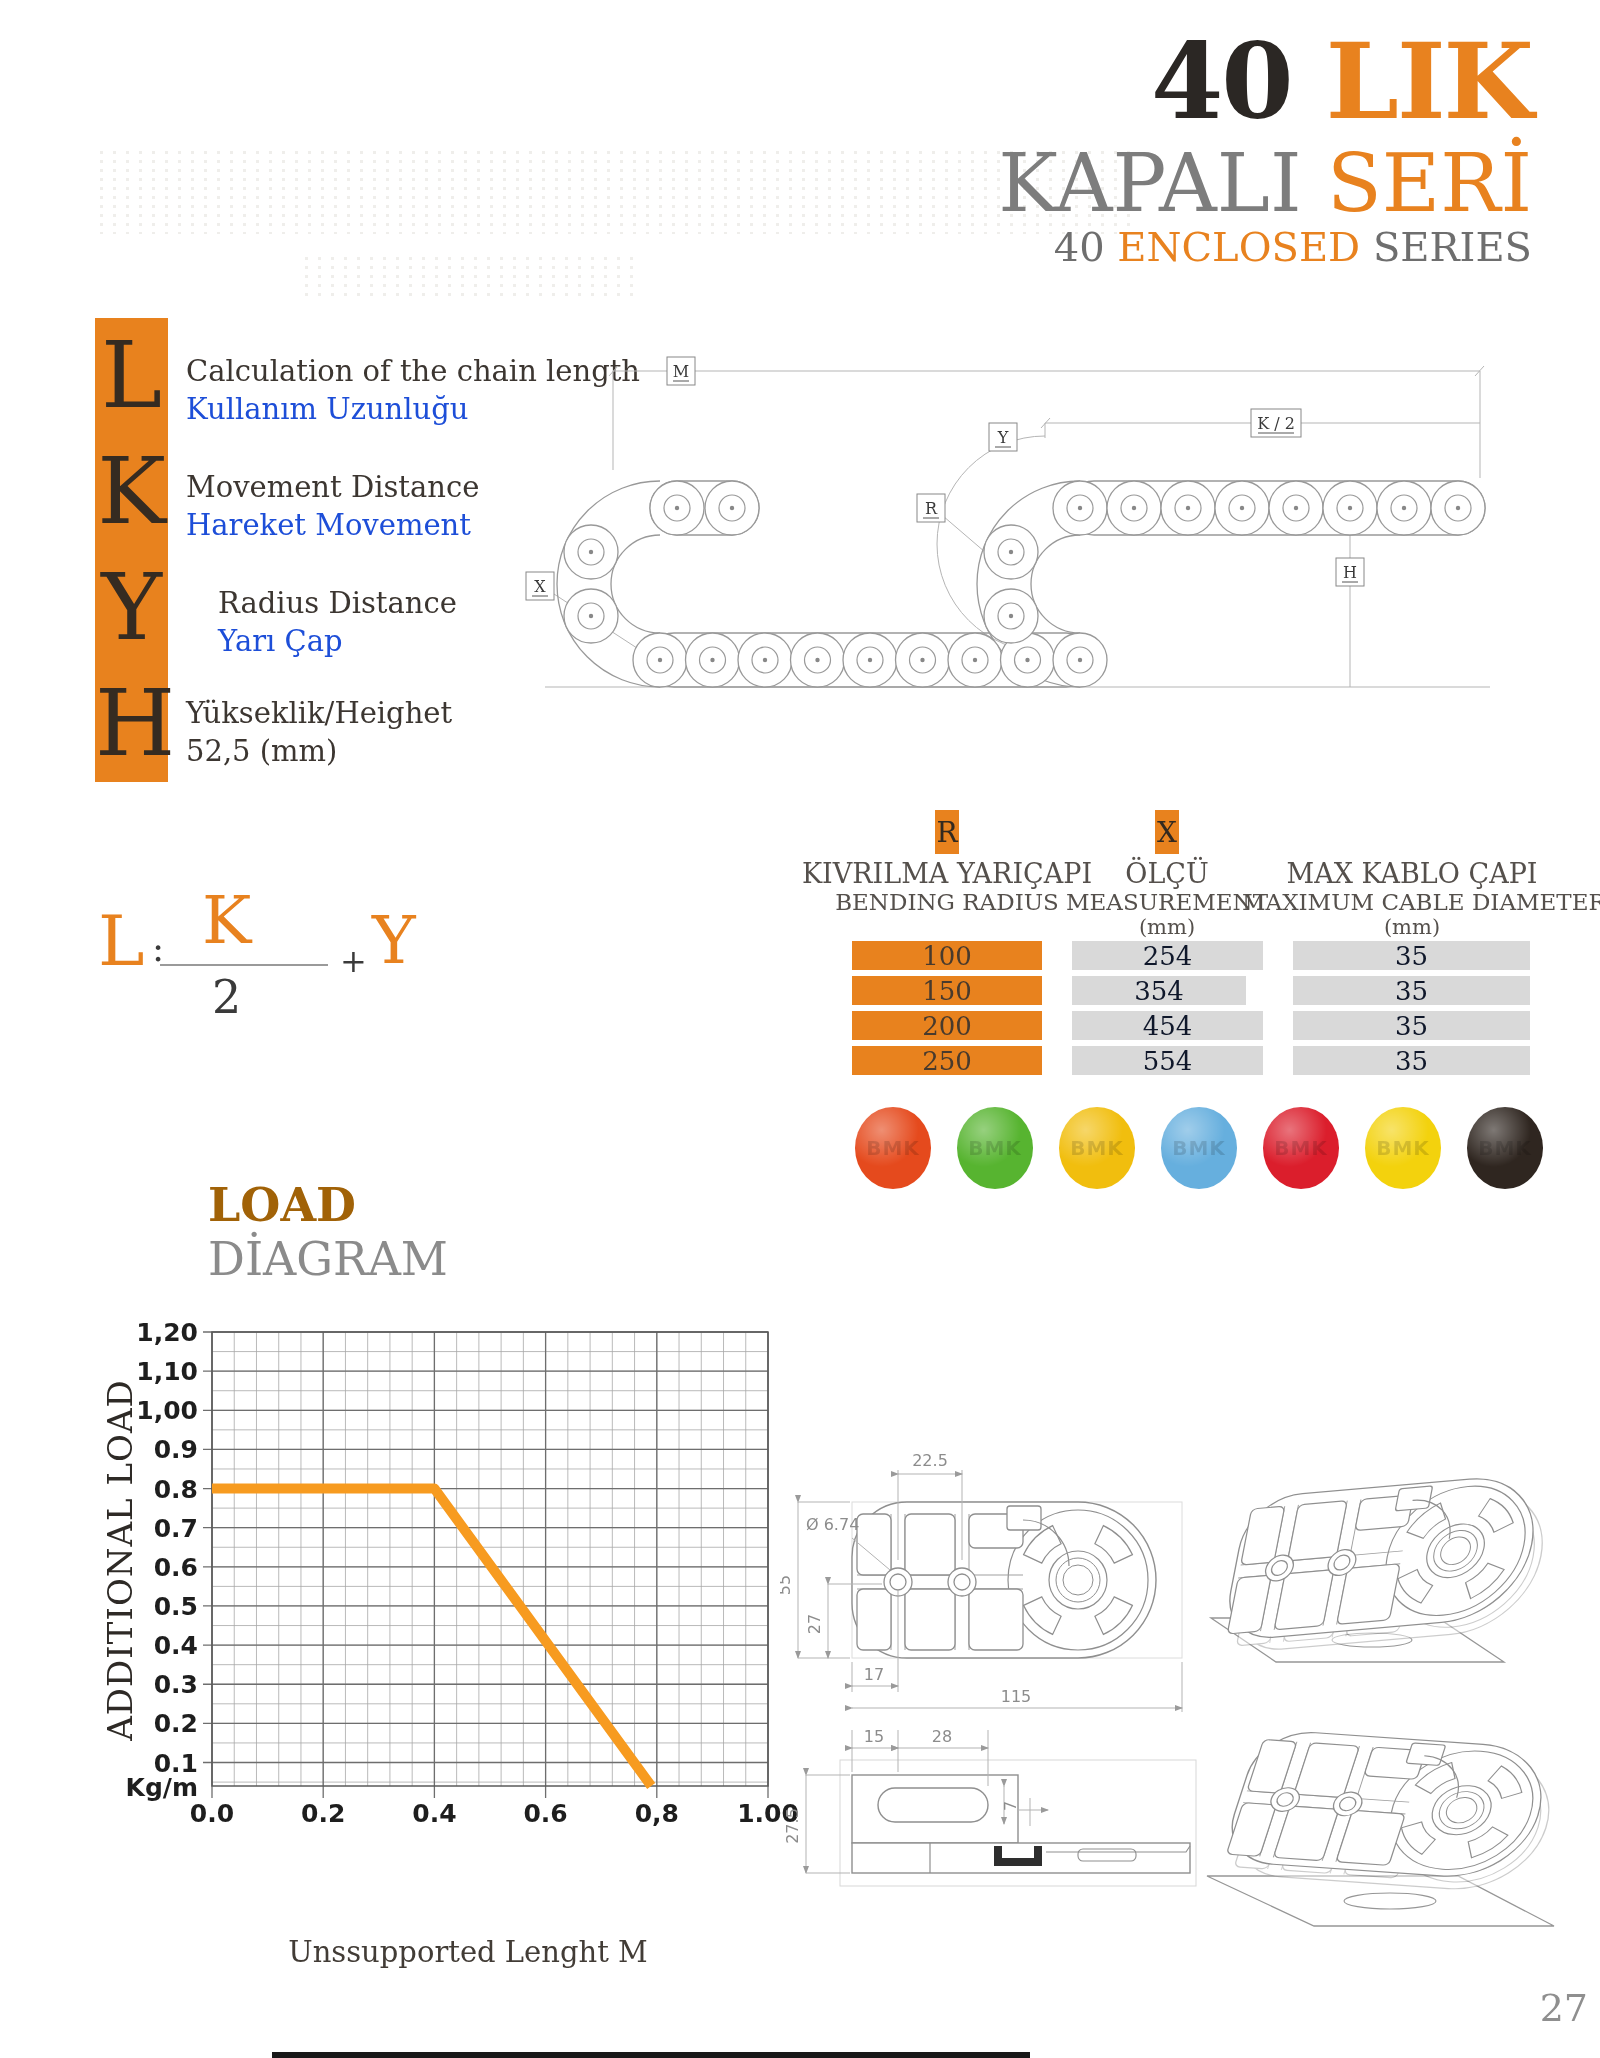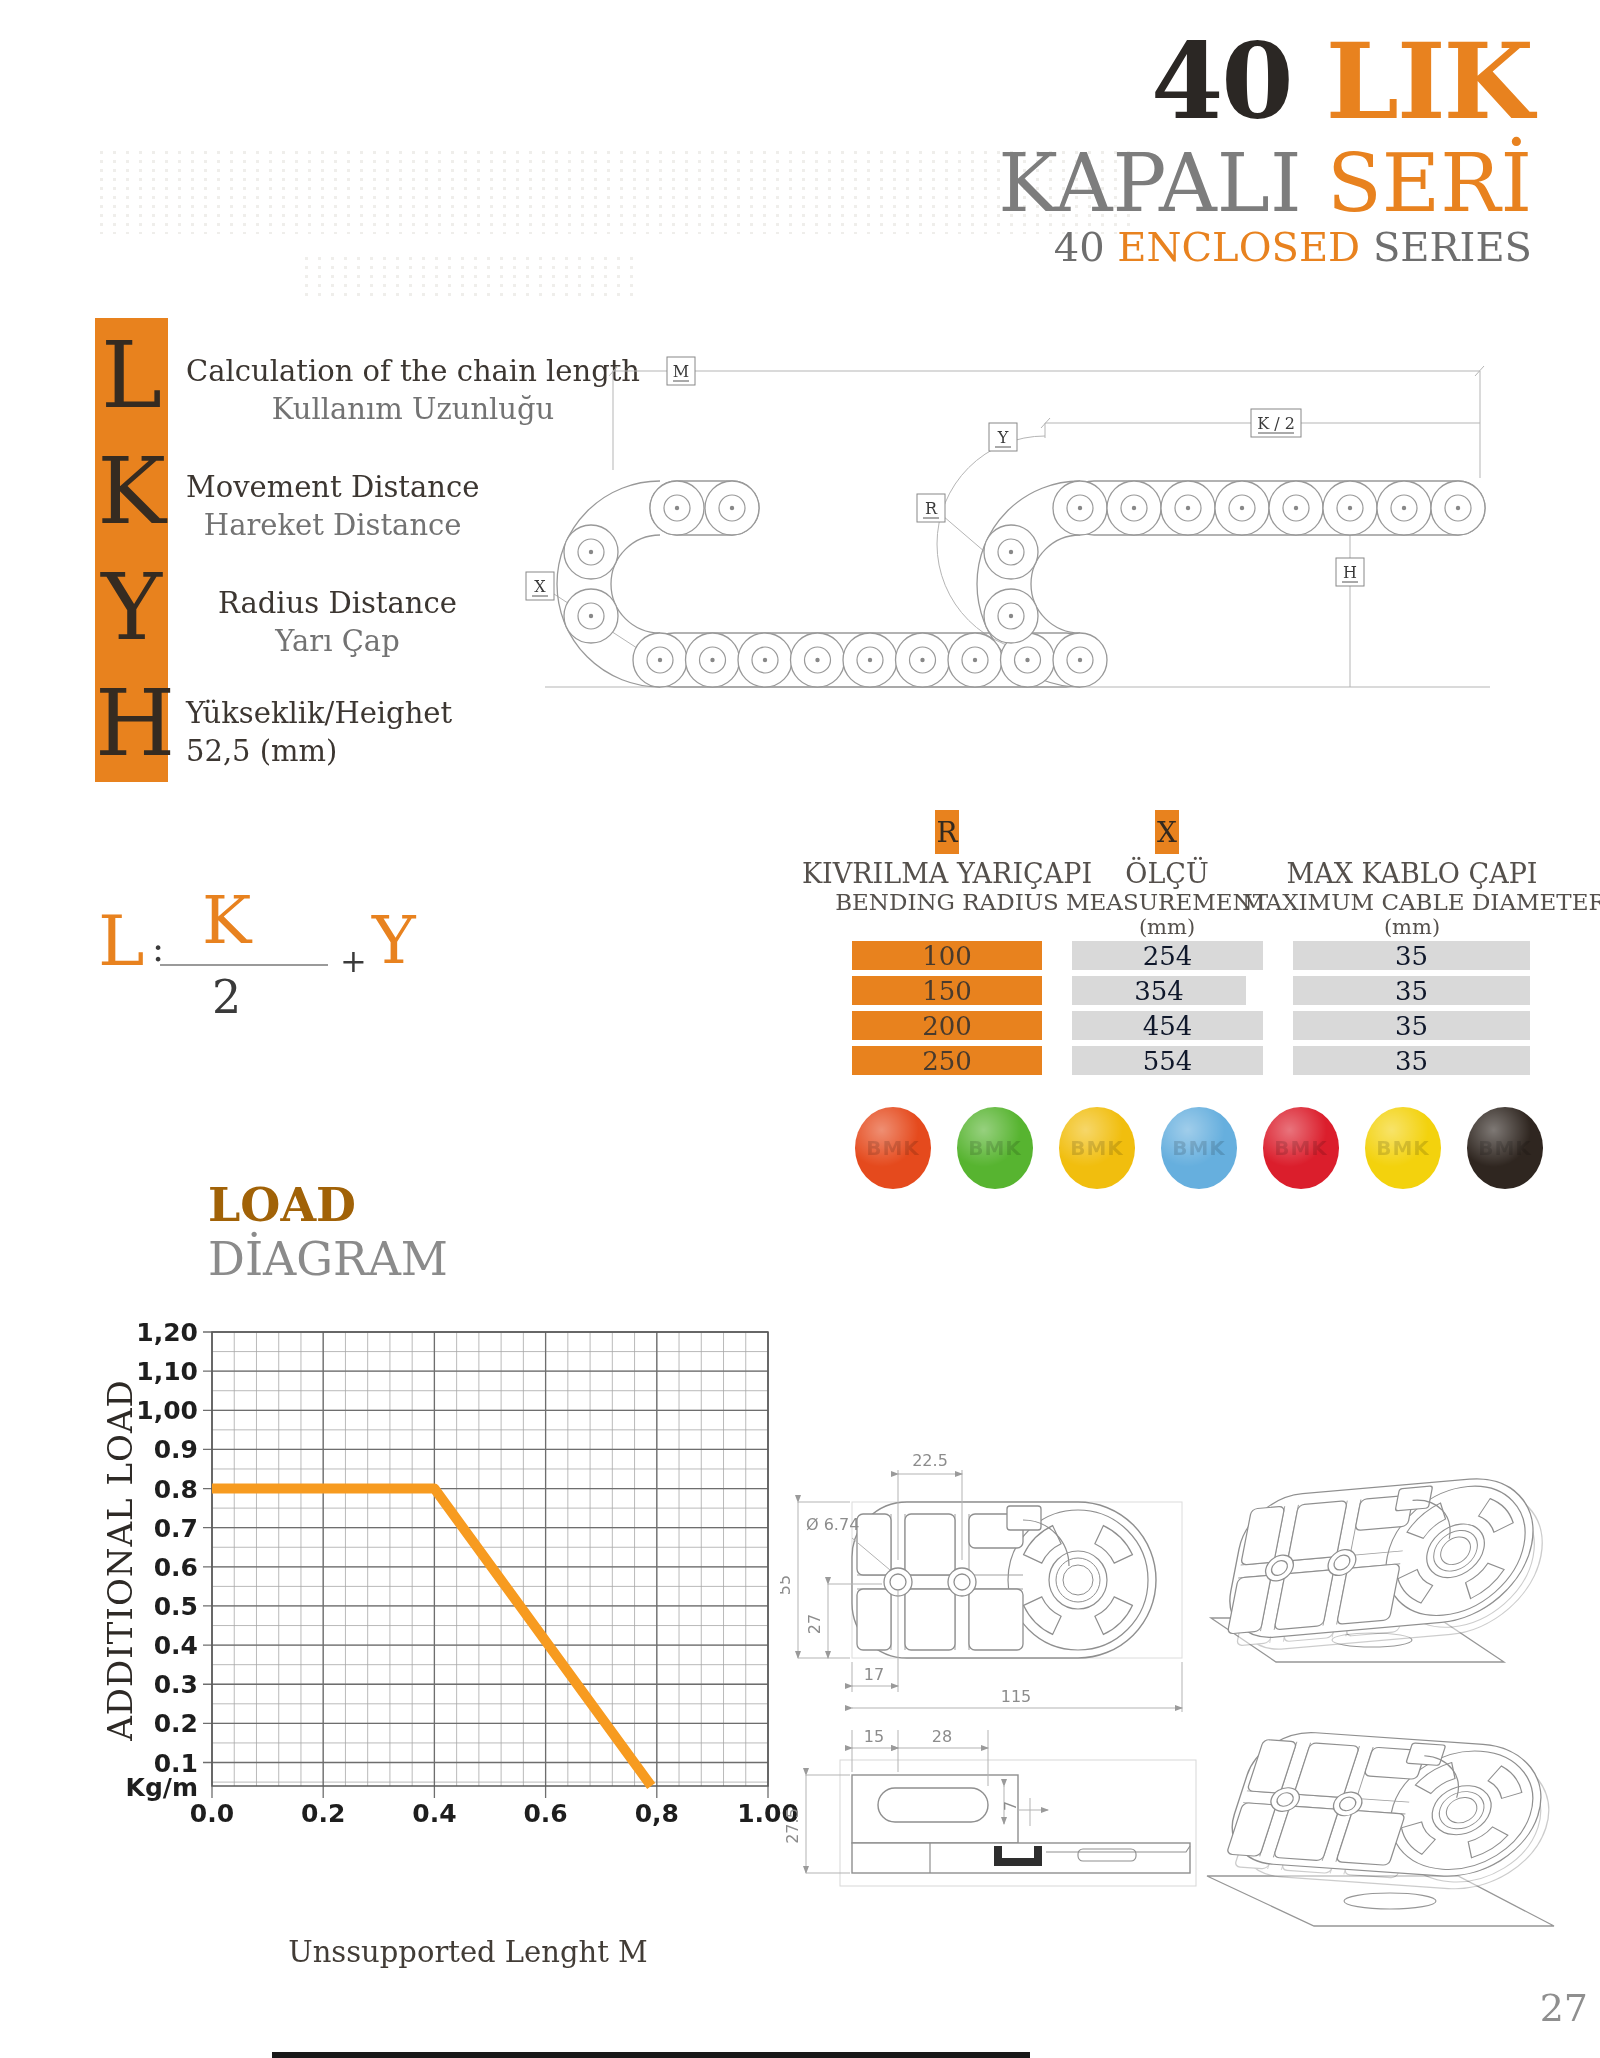--- a/index.html
+++ b/index.html
@@ -12,21 +12,21 @@
   
   .hdr{position:absolute;left:900px;top:30px;width:632px;text-align:right;line-height:1;}
   .hdr .l1{font-size:104px;font-weight:bold;color:#2b2724;letter-spacing:-2px;}
   .hdr .l2{font-size:80px;color:#7d7d7d;margin-top:10px;}
   .hdr .l3{font-size:40px;color:#6e6e6e;margin-top:3px;}
   .orange{color:#E8821F;}
   
   .legbar{position:absolute;left:95px;top:318px;width:73px;height:464px;background:#E8821E;}
   .legletter{position:absolute;left:95px;width:73px;text-align:center;font-size:92px;color:#352b21;line-height:1;}
   .legtext{position:absolute;left:186px;font-size:29px;color:#3c3631;line-height:1.32;white-space:nowrap;}
-  .legtext .tr{color:#737373;text-align:center;}
+  .legtext .tr{color:#1d4ed8;}
   
   .formula span{position:absolute;color:#3a3a3a;}
   .formula .big{color:#E8821F;font-size:66px;}
   .fracline{position:absolute;background:#9a9a9a;height:2px;}
   
   .badge{position:absolute;width:24px;height:44px;background:#E8821E;color:#33291f;
          display:flex;align-items:center;justify-content:center;font-size:28px;}
   .thead{position:absolute;text-align:center;color:#55504c;white-space:nowrap;}
   .thead .h1{font-size:27px;}
   .thead .h2{font-size:23px;}
@@ -69,21 +69,21 @@
   <div class="legletter" style="top:446px;">K</div>
   <div class="legletter" style="top:562px;">Y</div>
   <div class="legletter" style="top:678px;">H</div>
 
   <div class="legtext" style="top:352px;">
     <div>Calculation of the chain length</div>
     <div class="tr">Kullanım Uzunluğu</div>
   </div>
   <div class="legtext" style="top:468px;">
     <div>Movement Distance</div>
-    <div class="tr">Hareket Distance</div>
+    <div class="tr">Hareket Movement</div>
   </div>
   <div class="legtext" style="top:584px;margin-left:32px;">
     <div>Radius Distance</div>
     <div class="tr">Yarı Çap</div>
   </div>
   <div class="legtext" style="top:694px;">
     <div>Yükseklik/Heighet</div>
     <div>52,5 (mm)</div>
   </div>
 

